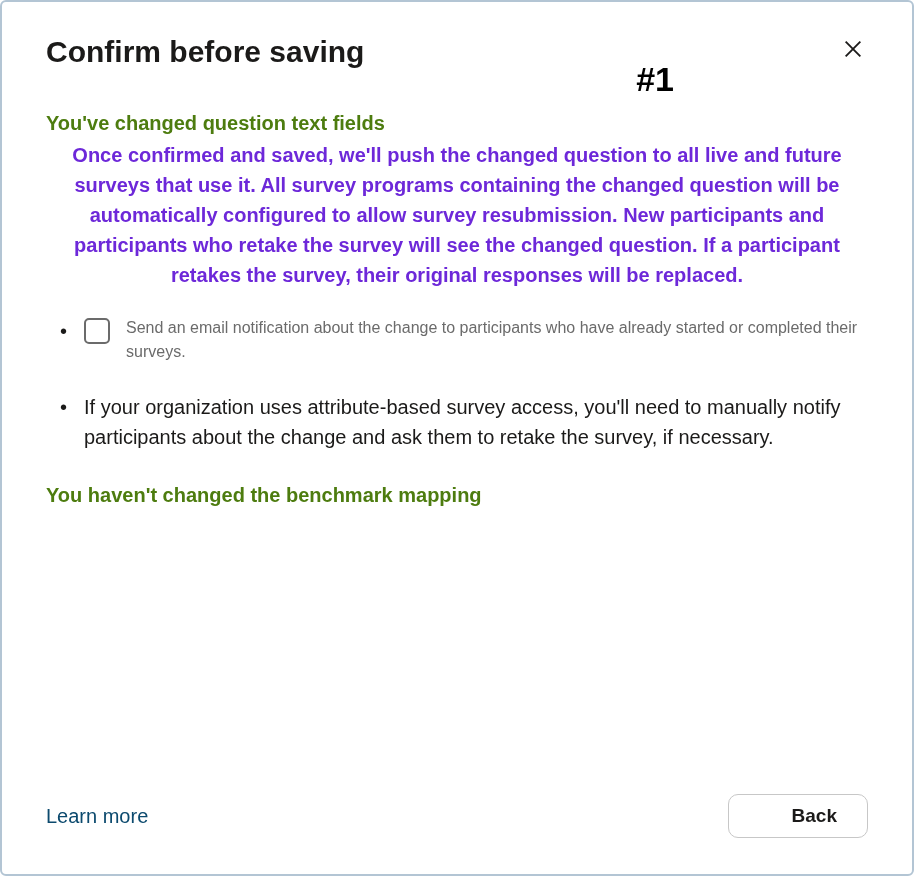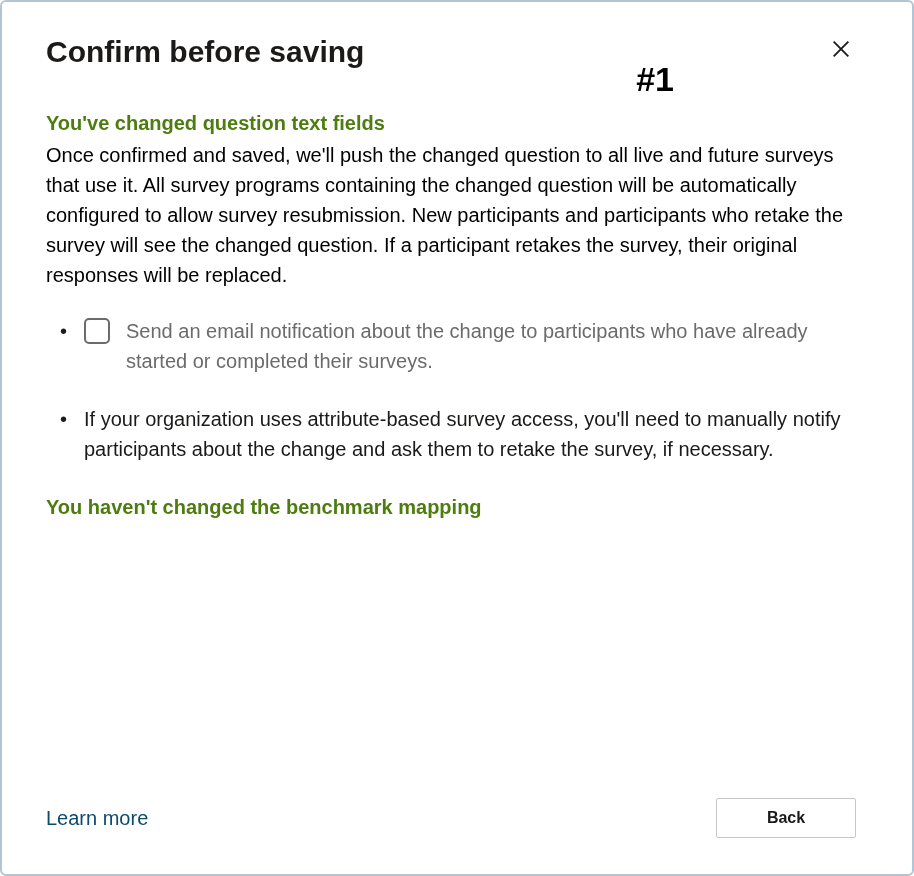--- a/index.html
+++ b/index.html
@@ -13,21 +13,21 @@
       color: #1b1a19;
       width: 914px;
       height: 876px;
       overflow: hidden;
     }
     .dialog {
       width: 100%;
       height: 100%;
       border: 2px solid #b3c5d4;
       border-radius: 6px;
-      padding: 32px 56px 36px 44px;
+      padding: 32px 44px 36px 44px;
       display: flex;
       flex-direction: column;
       position: relative;
       background: #ffffff;
     }
     .dialog-header {
       display: flex;
       justify-content: space-between;
       align-items: flex-start;
       margin-bottom: 38px;
@@ -68,23 +68,24 @@
       color: #1b1a19;
     }
     .section-heading {
       font-size: 20px;
       font-weight: 700;
       margin-bottom: 2px;
       color: #4d7c0f;
     }
     .section-text {
       font-size: 20px;
-      font-weight: 400;
+      font-weight: 700;
       margin-bottom: 22px;
-      color: #000000;
+      color: #6d28d9;
+      text-align: center;
     }
     .bullet-list {
       list-style: none;
       padding-left: 38px;
       margin-bottom: 22px;
     }
     .bullet-list li {
       position: relative;
       margin-bottom: 28px;
       font-size: 20px;
@@ -110,21 +111,21 @@
       width: 26px;
       height: 26px;
       border: 2px solid #6b6b6b;
       border-radius: 5px;
       background: #ffffff;
       flex-shrink: 0;
       margin-top: 2px;
       cursor: pointer;
     }
     .checkbox-label {
-      font-size: 20px;
+      font-size: 16px;
       line-height: 1.5;
       color: #6b6b6b;
     }
     .section2 {
       margin-top: 8px;
     }
     .dialog-footer {
       display: flex;
       justify-content: space-between;
       align-items: center;
@@ -134,27 +135,28 @@
       color: #0c4a6e;
       font-size: 20px;
       text-decoration: none;
       cursor: pointer;
     }
     .footer-buttons {
       display: flex;
       gap: 18px;
     }
     .btn {
-      font-size: 16px;
+      font-size: 19px;
       font-weight: 600;
       padding: 10px 30px;
-      border-radius: 2px;
+      border-radius: 10px;
       cursor: pointer;
       font-family: inherit;
       min-width: 140px;
+      text-align: right;
     }
     .btn-secondary {
       background: #ffffff;
       border: 1.5px solid #c7c7c7;
       color: #1b1a19;
     }
     .btn-primary {
       background: #2155cd;
       border: 1.5px solid #2155cd;
       color: #ffffff;

